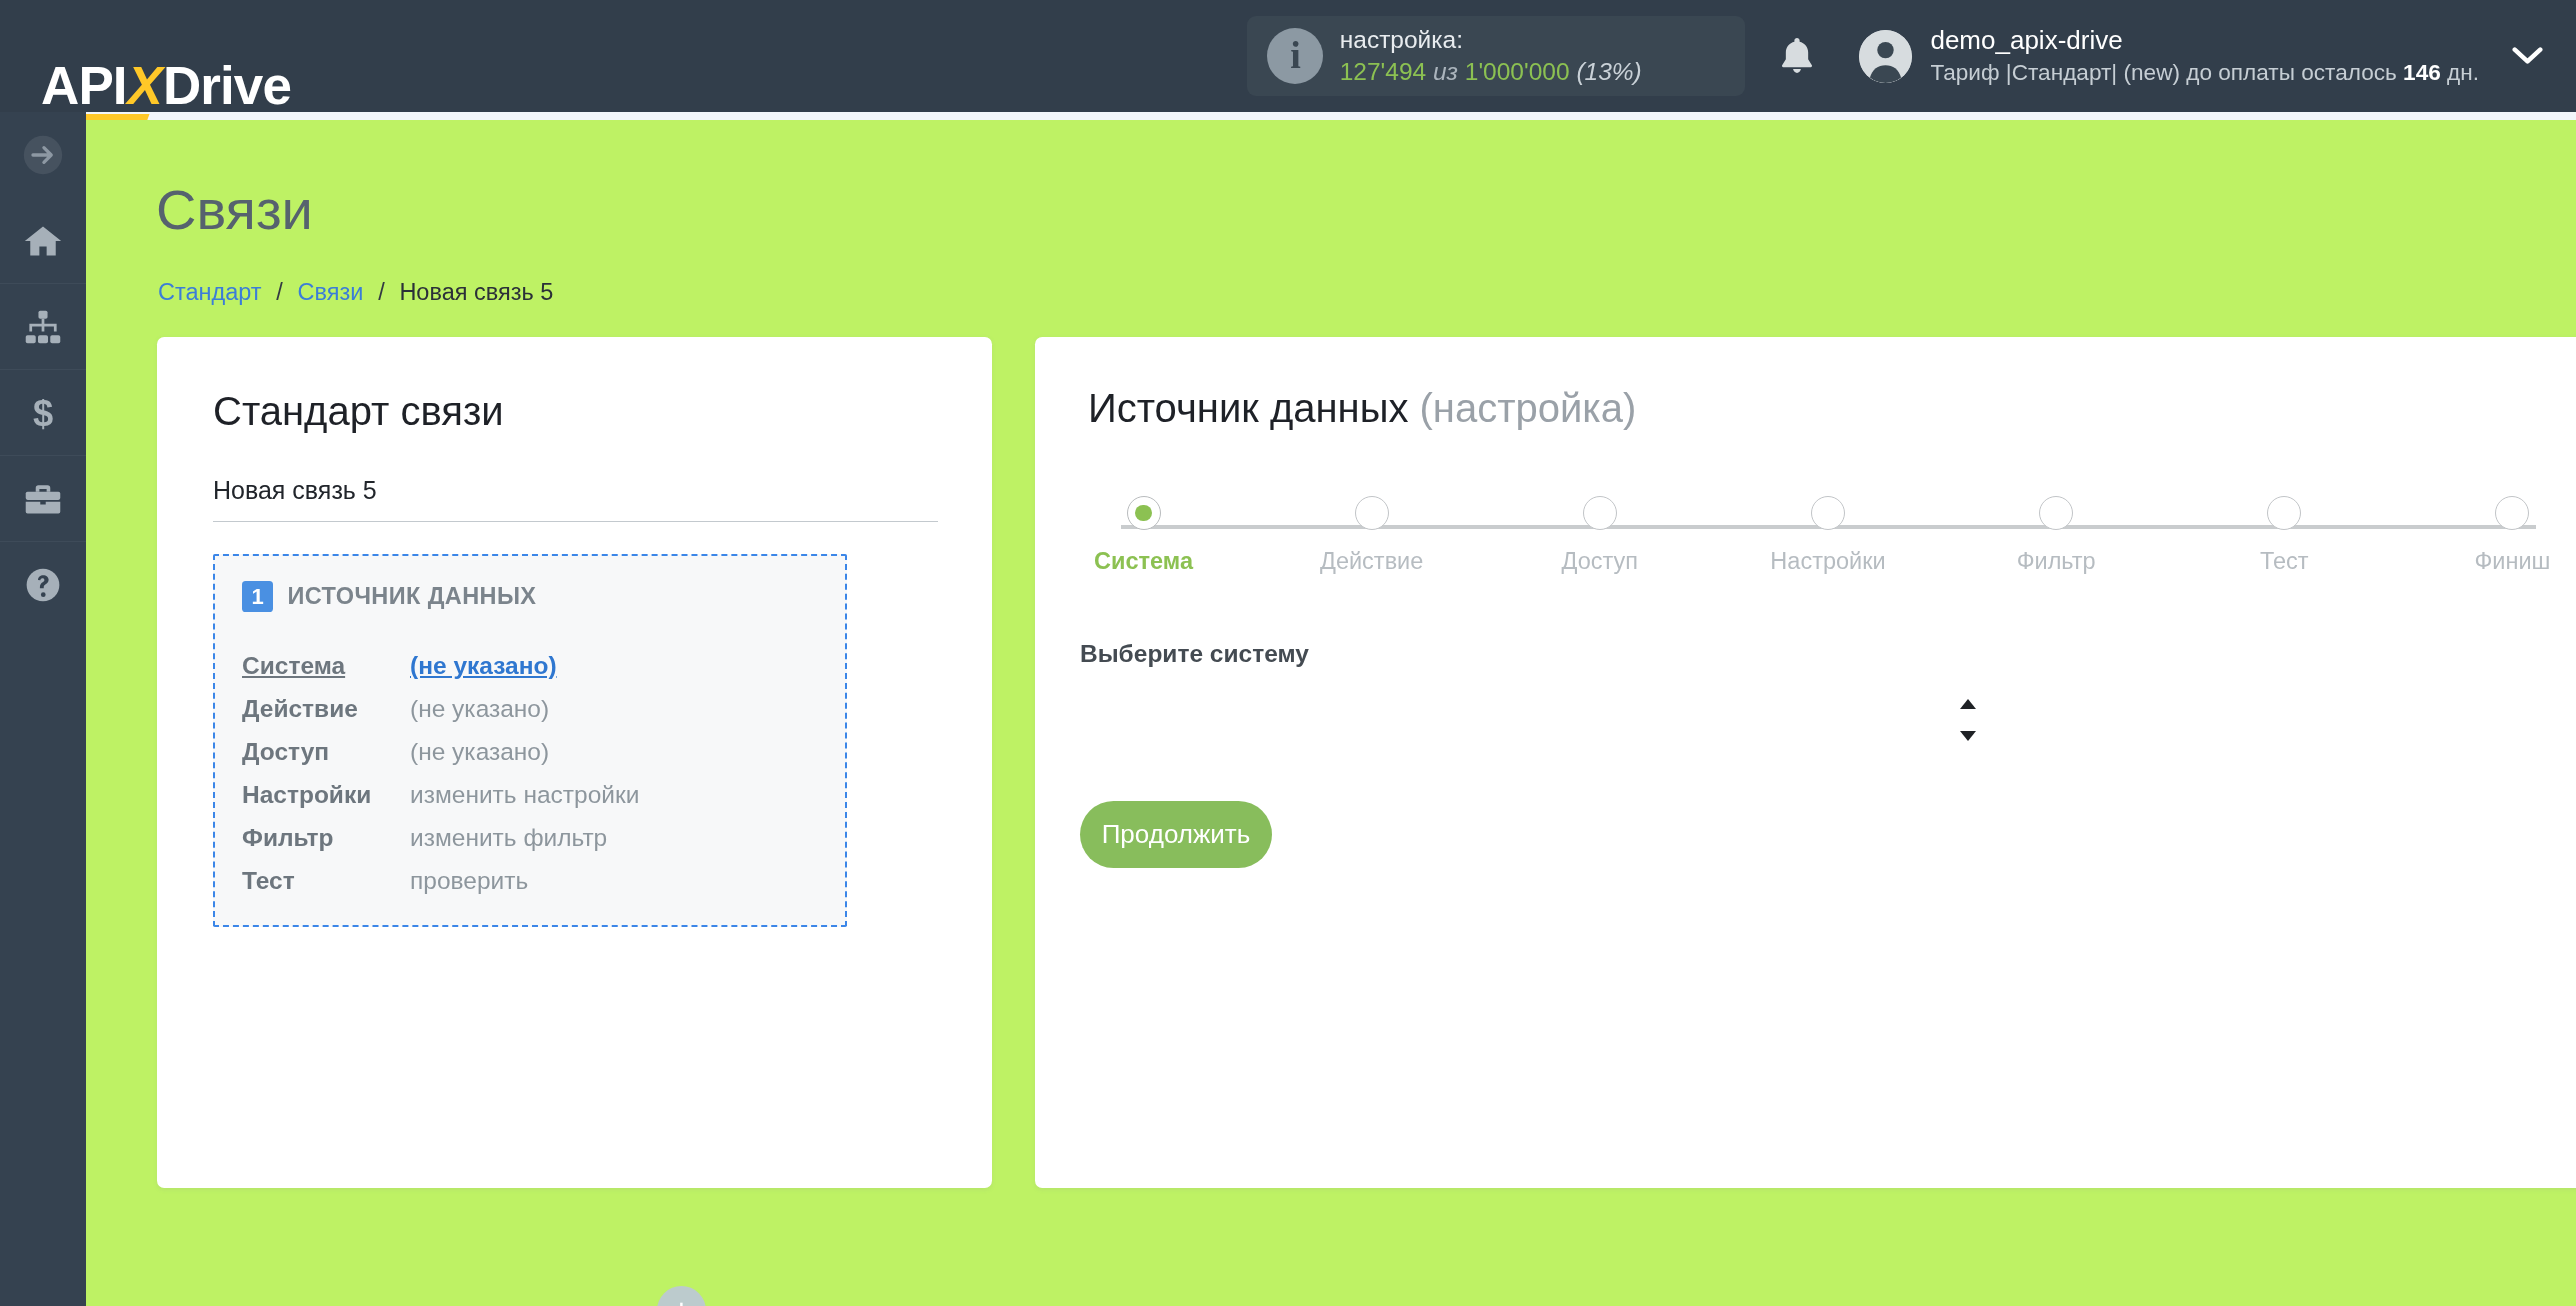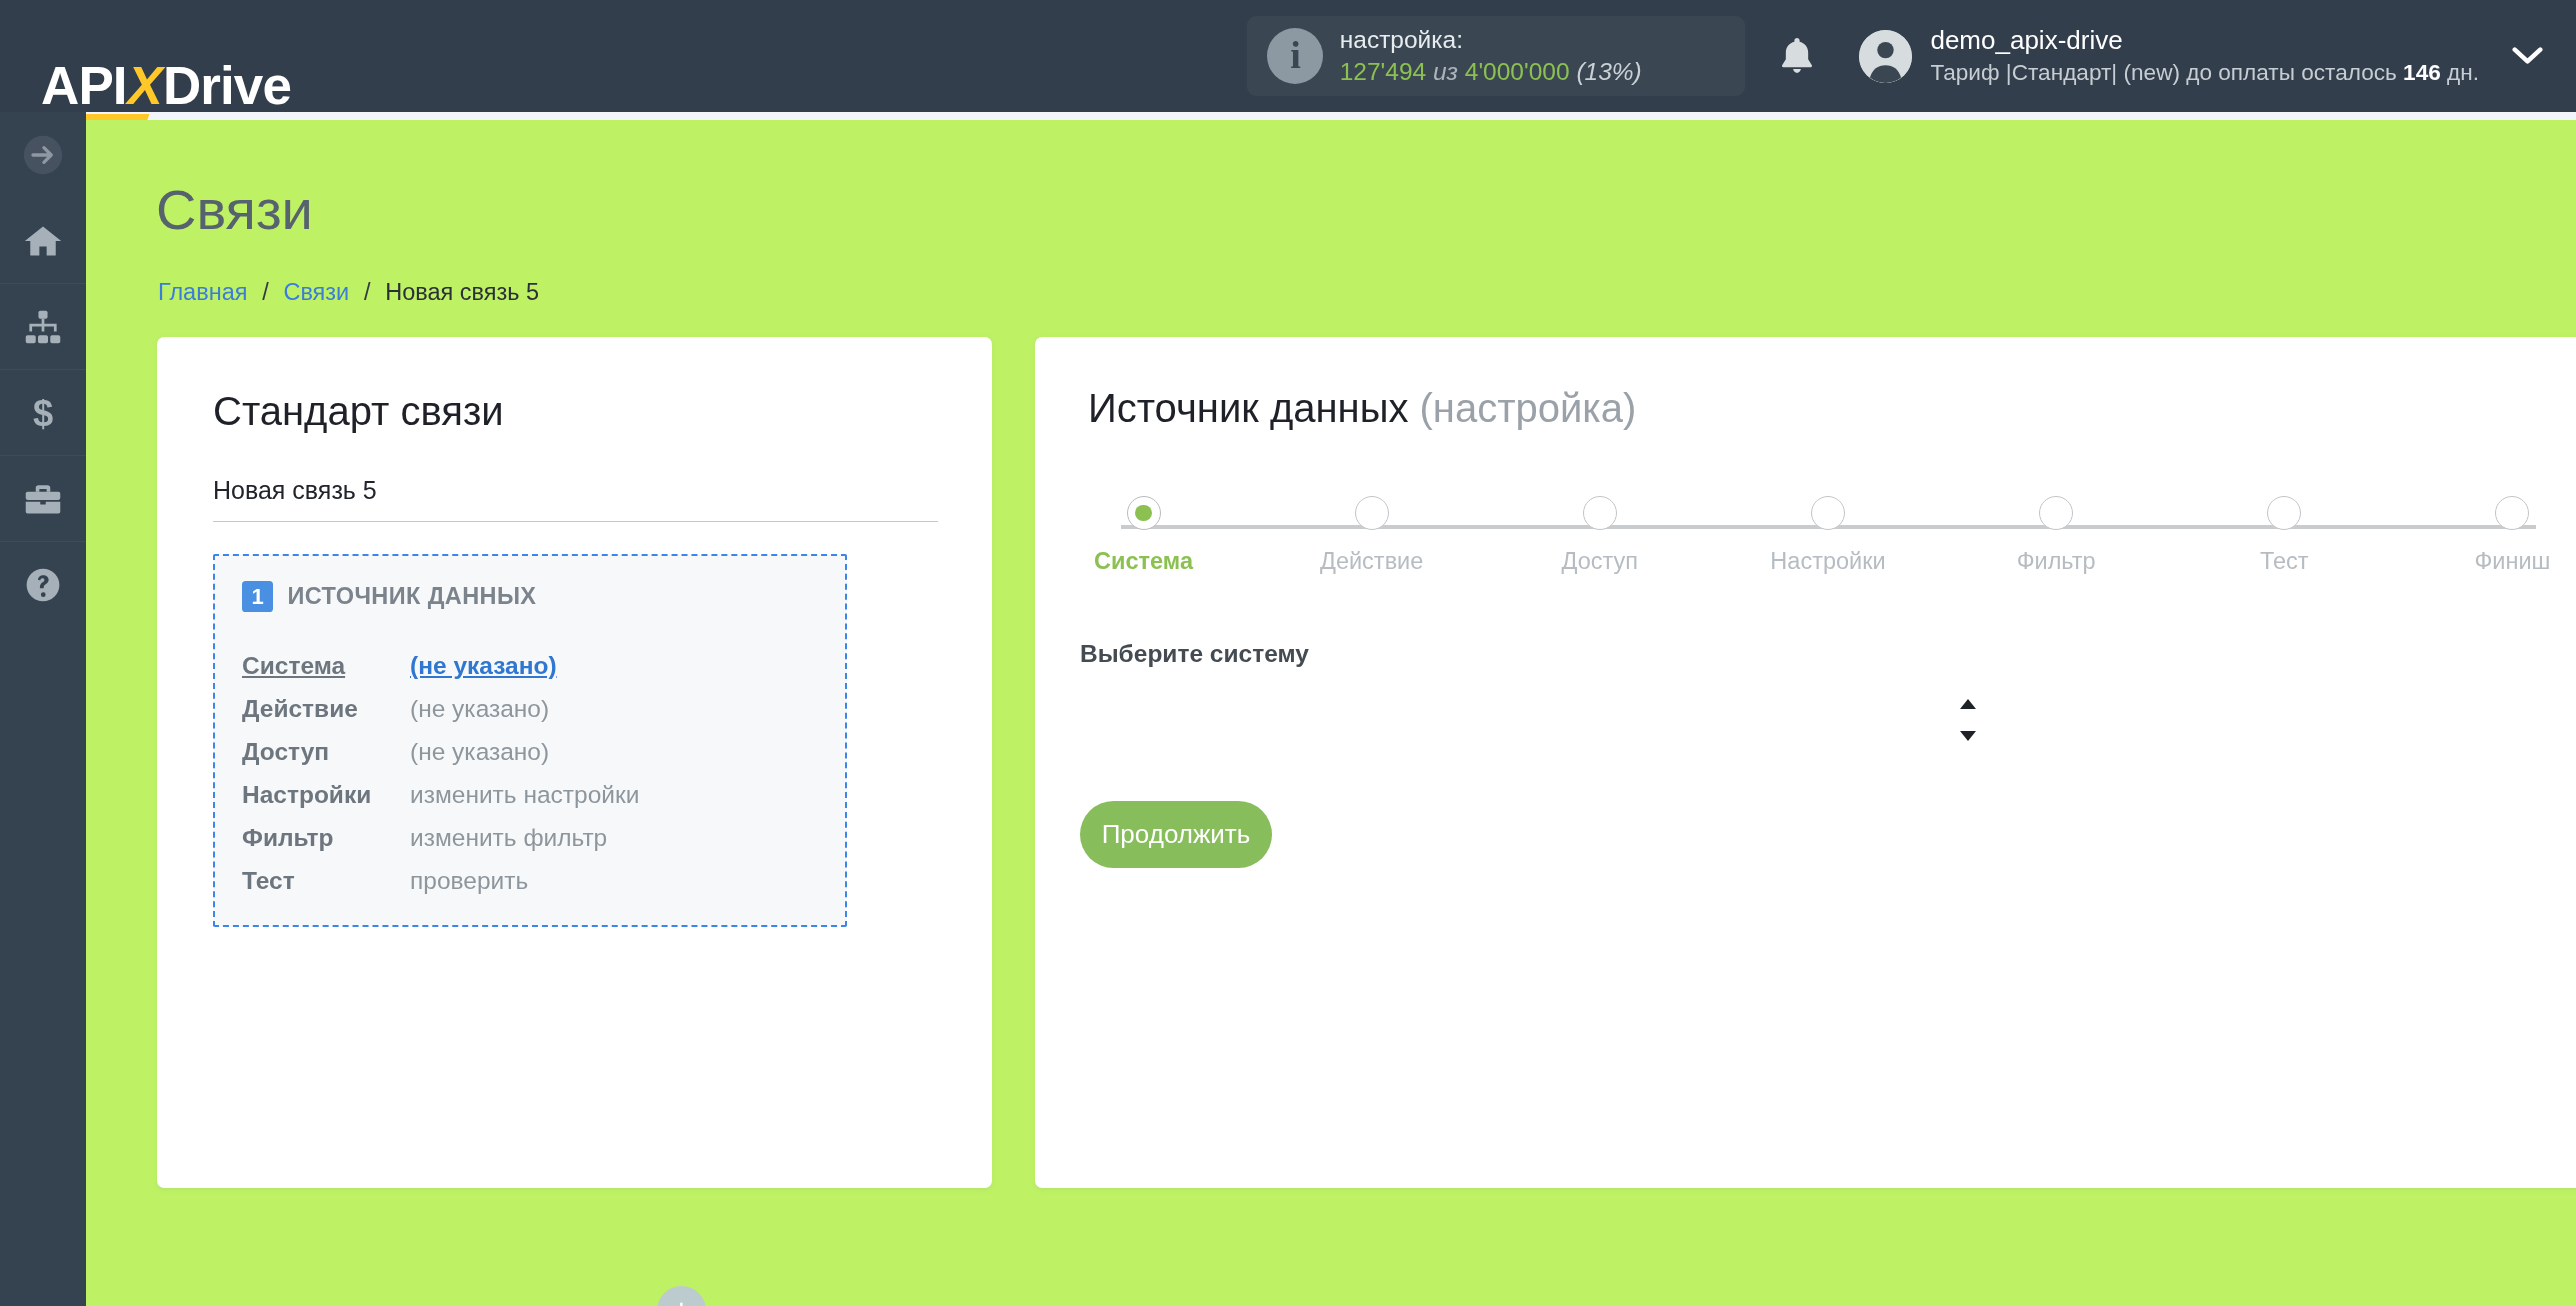--- a/index.html
+++ b/index.html
@@ -299,21 +299,21 @@
 
   <div class="counter-pill">
     <div class="info-icon">
         <span>i</span>
       </div>
     <div class="counter-text">
       <div class="counter-label">настройка:</div>
       <div class="counter-nums">
         <span class="g">127'494</span>
         <span class="sep">из</span>
-        <span class="g">4'000'000</span>
+        <span class="g">1'000'000</span>
         <span class="pct">(13%)</span>
       </div>
     </div>
   </div>
 
   <div class="bell">
     <svg viewBox="0 0 40 44" xmlns="http://www.w3.org/2000/svg">
       <path d="M20 2c-1.6 0-2.9 1.3-2.9 2.9v1.4C11.6 7.6 7.6 12.4 7.6 18.2v7.5L3.5 32.4c-.5.9.1 2 1.2 2h30.6c1.1 0 1.7-1.1 1.2-2l-4.1-6.7v-7.5c0-5.8-4-10.6-9.5-11.9V4.9C22.9 3.3 21.6 2 20 2z" fill="#d7dcdf"></path>
       <path d="M15.6 36.5c.5 2.6 2.4 4.3 4.4 4.3s3.9-1.7 4.4-4.3H15.6z" fill="#d7dcdf"></path>
     </svg>
@@ -387,21 +387,21 @@
       <circle cx="22.3" cy="32.6" r="2.6" fill="#354250"></circle>
     </svg>
   </div>
 </div>
 
 <div class="main">
 
   <div class="page-title">Связи</div>
 
   <div class="breadcrumb">
-    <a href="#">Главная</a>
+    <a href="#">Стандарт</a>
     <span class="sl">/</span>
     <a href="#">Связи</a>
     <span class="sl">/</span>
     <span>Новая связь 5</span>
   </div>
 
   <div class="card card-left">
     <div class="conn-title">Стандарт связи</div>
 
     <input class="conn-input" type="text" value="Новая связь 5" style="">

